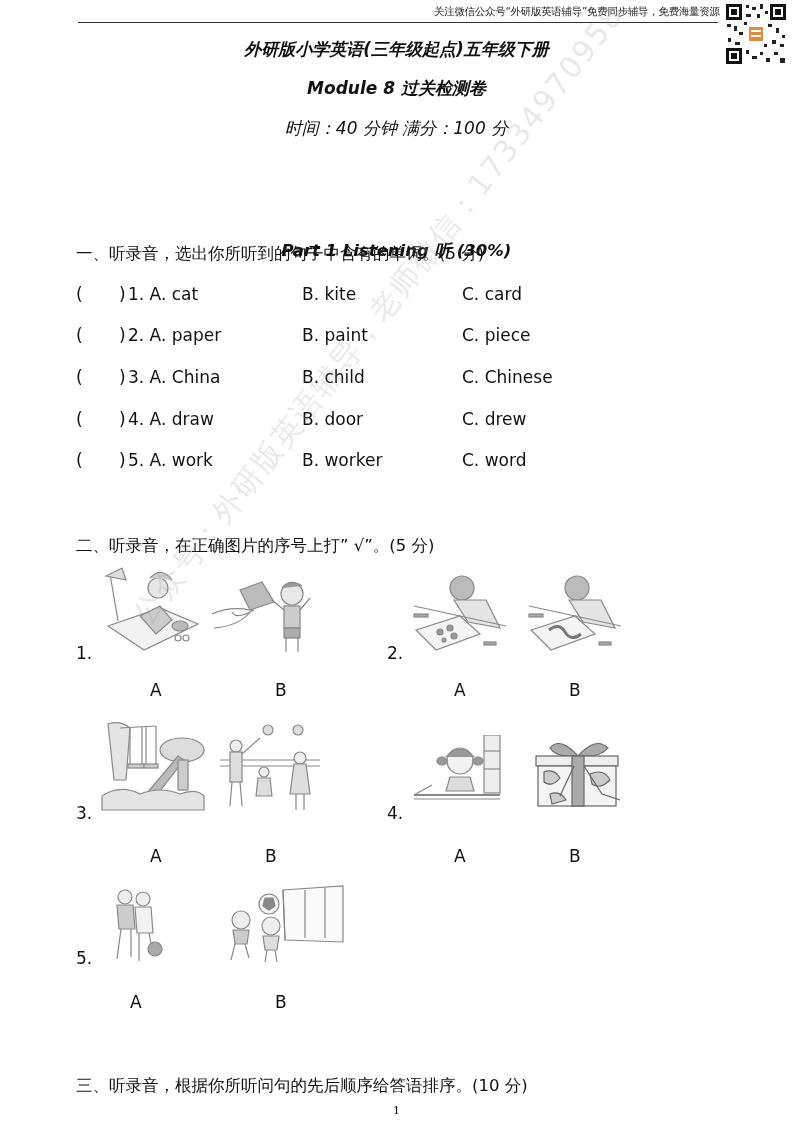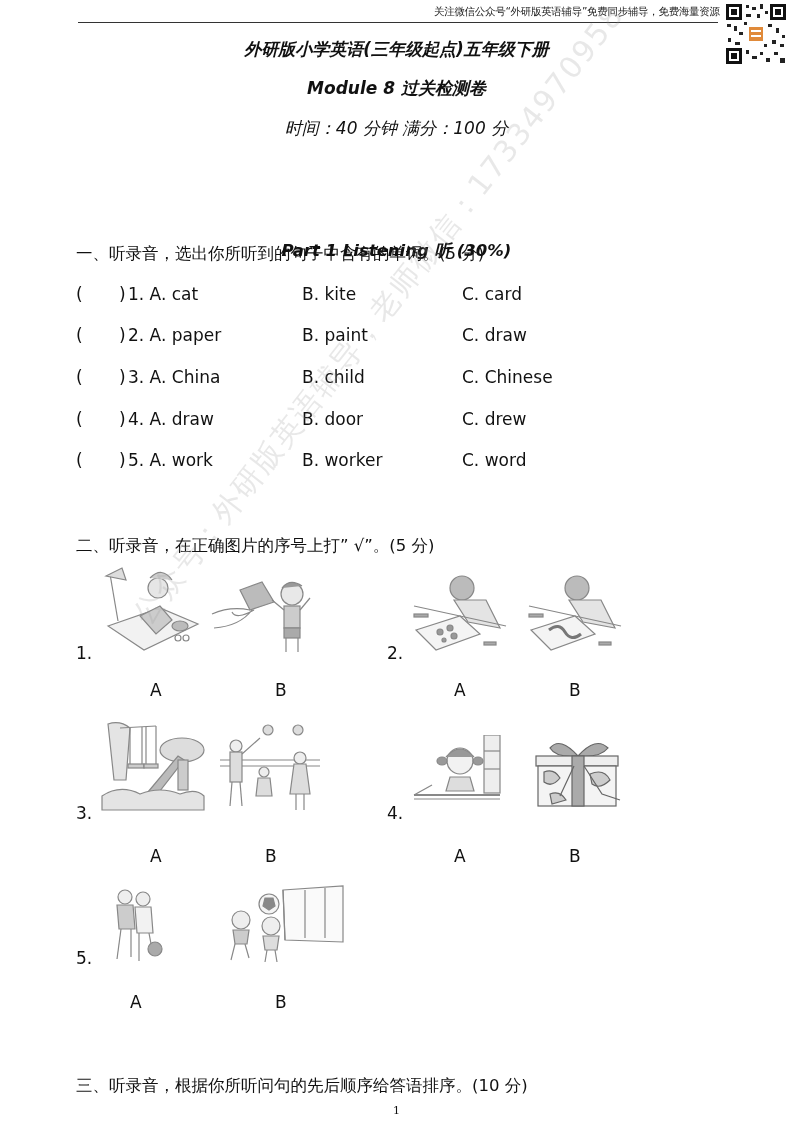--- a/index.html
+++ b/index.html
@@ -91,21 +91,21 @@
   <span class="paren-r">)</span>
   <span class="optA">1. A. cat</span>
   <span class="optB">B. kite</span>
   <span class="optC">C. card</span>
 </div>
 <div class="abs q-row" style="top:325px">
   <span class="paren-l">(</span>
   <span class="paren-r">)</span>
   <span class="optA">2. A. paper</span>
   <span class="optB">B. paint</span>
-  <span class="optC">C. draw</span>
+  <span class="optC">C. piece</span>
 </div>
 <div class="abs q-row" style="top:367px">
   <span class="paren-l">(</span>
   <span class="paren-r">)</span>
   <span class="optA">3. A. China</span>
   <span class="optB">B. child</span>
   <span class="optC">C. Chinese</span>
 </div>
 <div class="abs q-row" style="top:409px">
   <span class="paren-l">(</span>

